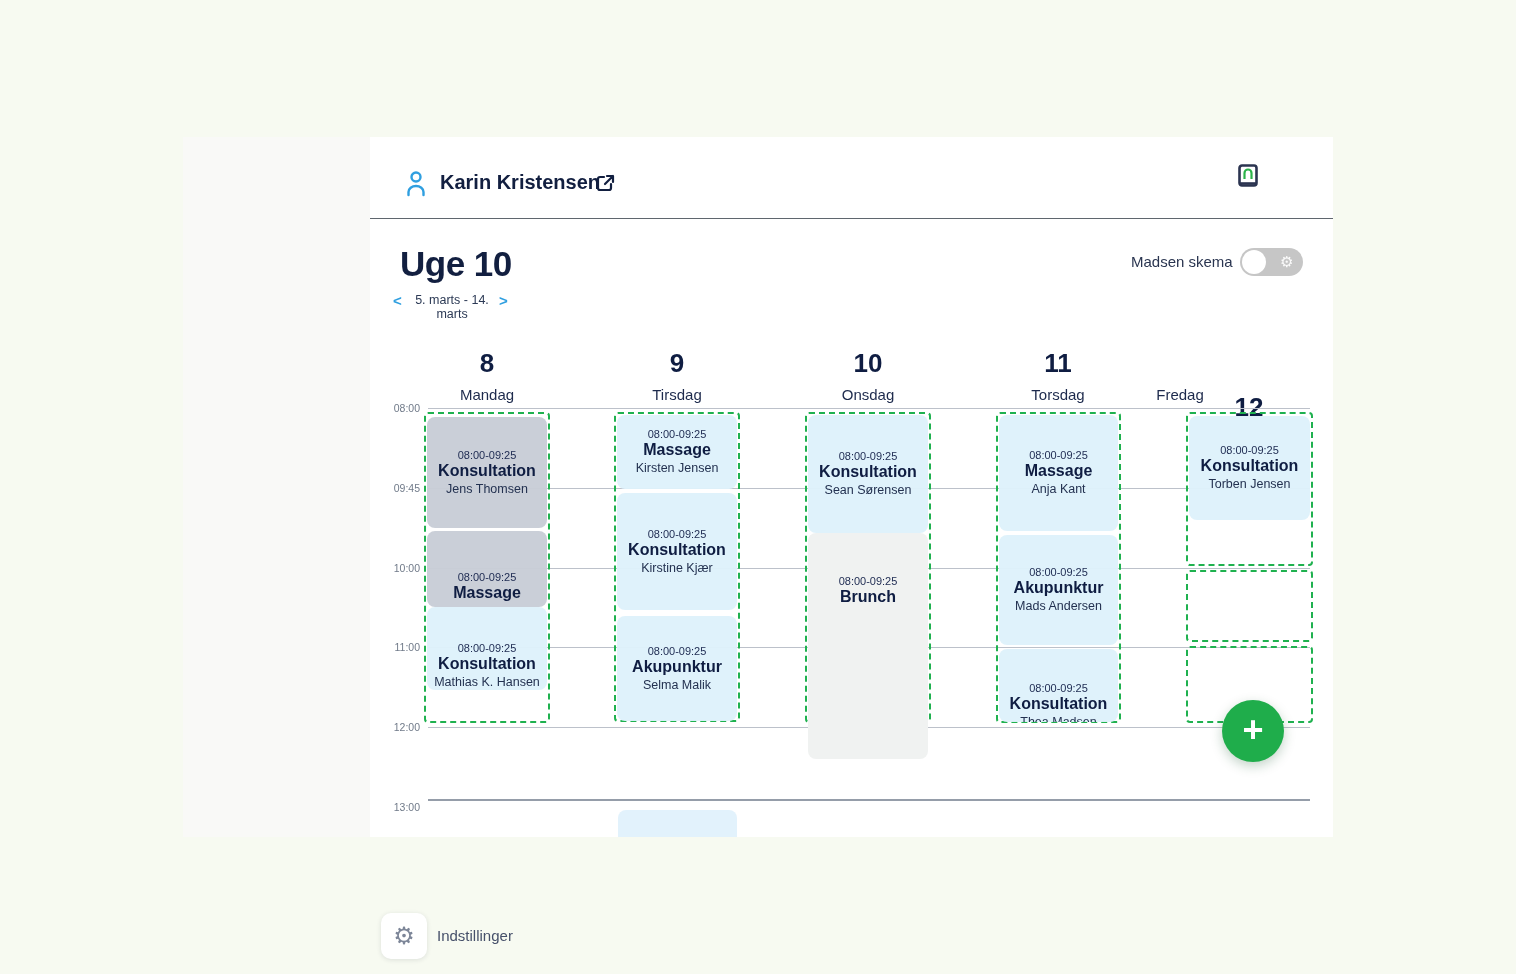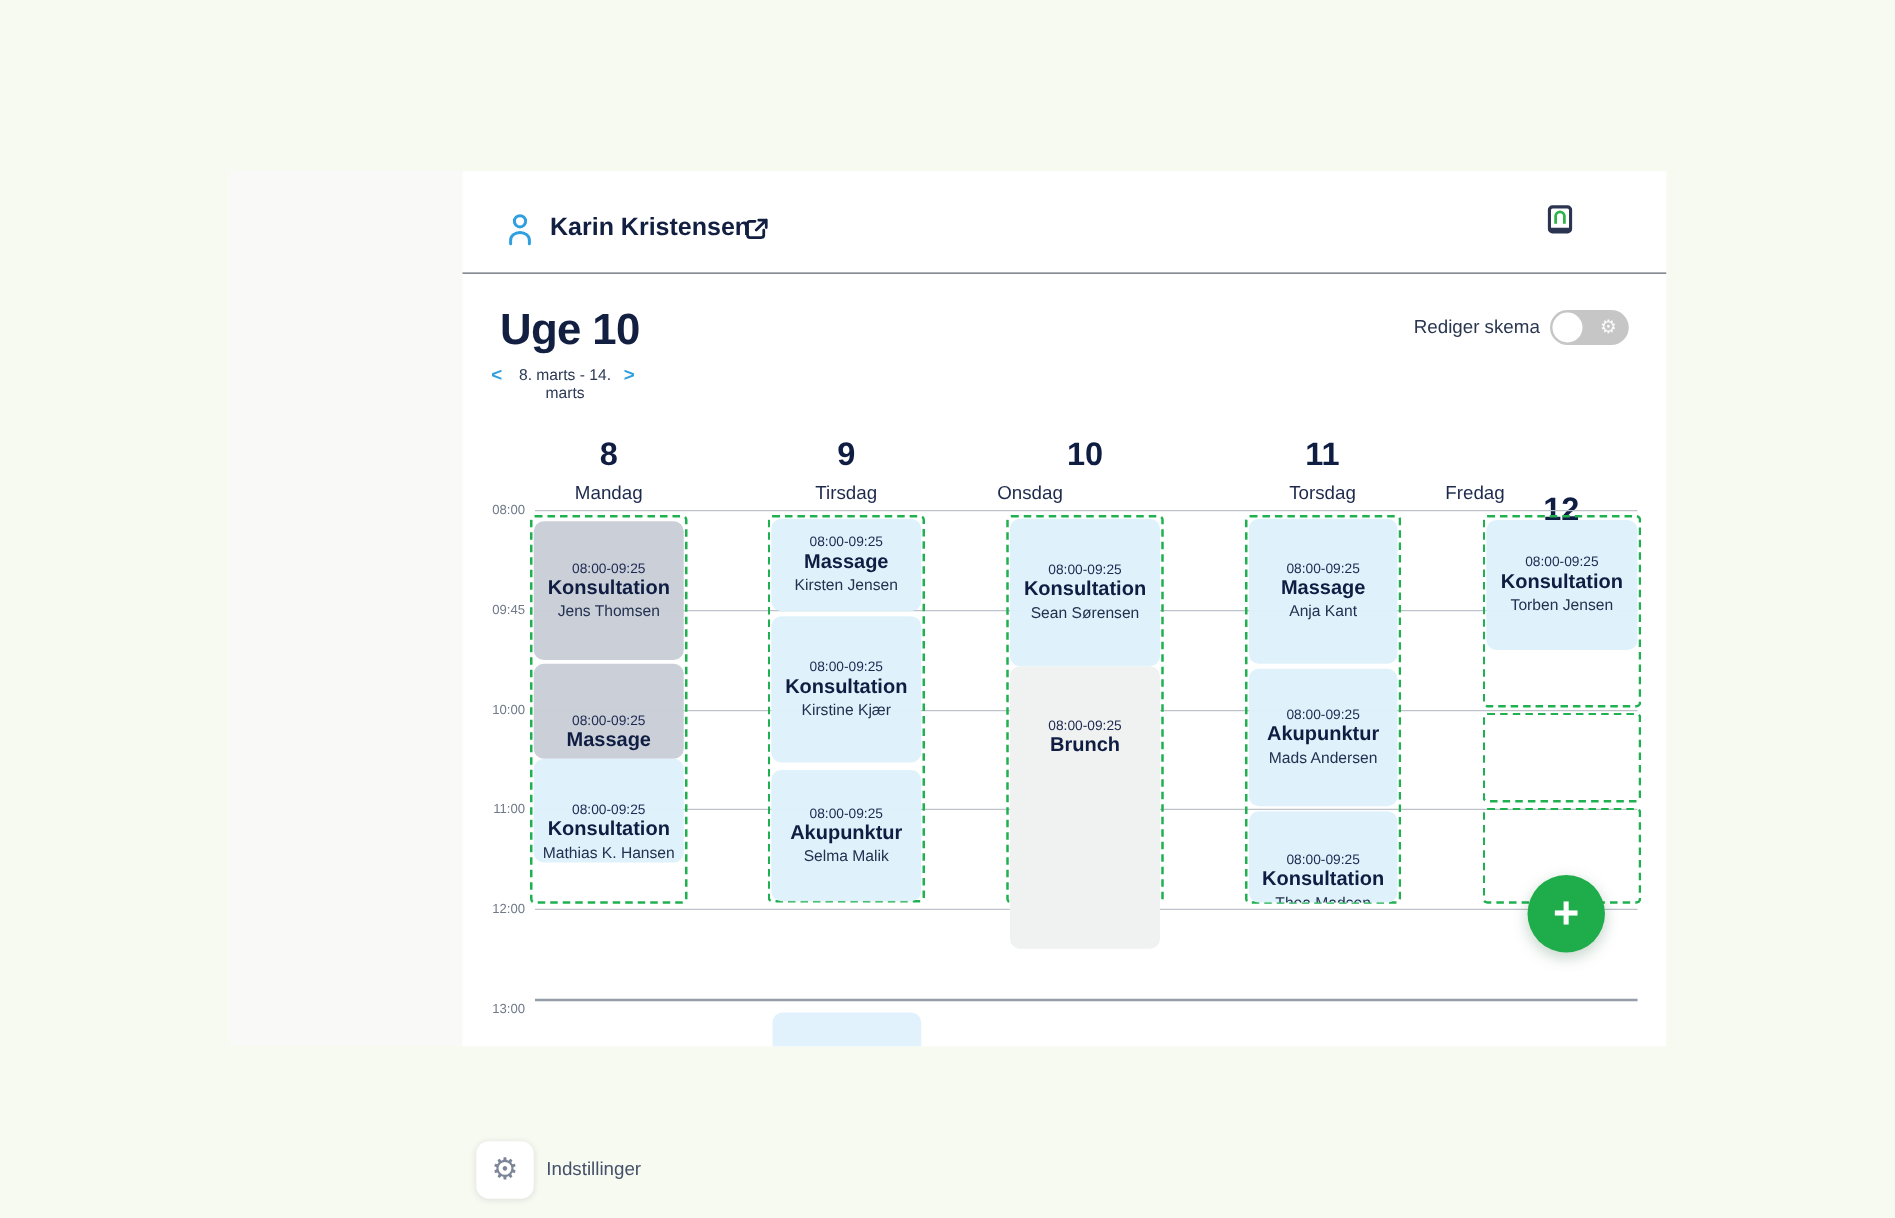--- a/index.html
+++ b/index.html
@@ -140,35 +140,35 @@
     <svg width="20" height="26" viewBox="0 0 20 26">
       <rect x="1.5" y="1.5" width="17" height="20" rx="2.5" style="stroke:#2b3450;stroke-width:2.6;fill:#ffffff;"></rect>
       <path d="M6.5 15 v-6 a3.5 3.5 0 0 1 7 0 v6" style="stroke:#2cb34a;stroke-width:2.2;fill:none;"></path>
       <line x1="2" y1="19.5" x2="18" y2="19.5" style="stroke:#2b3450;stroke-width:2.6;"></line>
     </svg>
   </div>
   <div class="abs divider"></div>
 
   <div class="abs week-title">Uge 10</div>
   <div class="abs wk-arrow" style="left:393px;">&lt;</div>
-  <div class="abs week-range">8. marts - 14. marts</div>
+  <div class="abs week-range">5. marts - 14. marts</div>
   <div class="abs wk-arrow" style="left:499px;">&gt;</div>
 
-  <div class="abs edit-label">Rediger skema</div>
+  <div class="abs edit-label">Madsen skema</div>
   <div class="abs toggle">
     <div class="knob"></div>
     <div class="toggle-gear">⚙</div>
   </div>
 
   <div class="abs daynum" style="left:424px;">8</div>
   <div class="abs dayname" style="left:424px;">Mandag</div>
   <div class="abs daynum" style="left:614px;">9</div>
   <div class="abs dayname" style="left:614px;">Tirsdag</div>
   <div class="abs daynum" style="left:805px;">10</div>
-  <div class="abs dayname" style="left:761px;text-align:center;">Onsdag</div>
+  <div class="abs dayname" style="left:805px;text-align:center;">Onsdag</div>
   <div class="abs daynum" style="left:995px;">11</div>
   <div class="abs dayname" style="left:995px;">Torsdag</div>
   <div class="abs daynum" style="left:1186px;margin-top:44px;">12</div>
   <div class="abs dayname" style="left:1117px;">Fredag</div>
 
   <div class="abs timelabel" style="left:376px;top:402px;">08:00</div>
   <div class="abs timelabel" style="left:376px;top:482px;">09:45</div>
   <div class="abs timelabel" style="left:376px;top:562px;">10:00</div>
   <div class="abs timelabel" style="left:376px;top:641px;">11:00</div>
   <div class="abs timelabel" style="left:376px;top:721px;">12:00</div>

